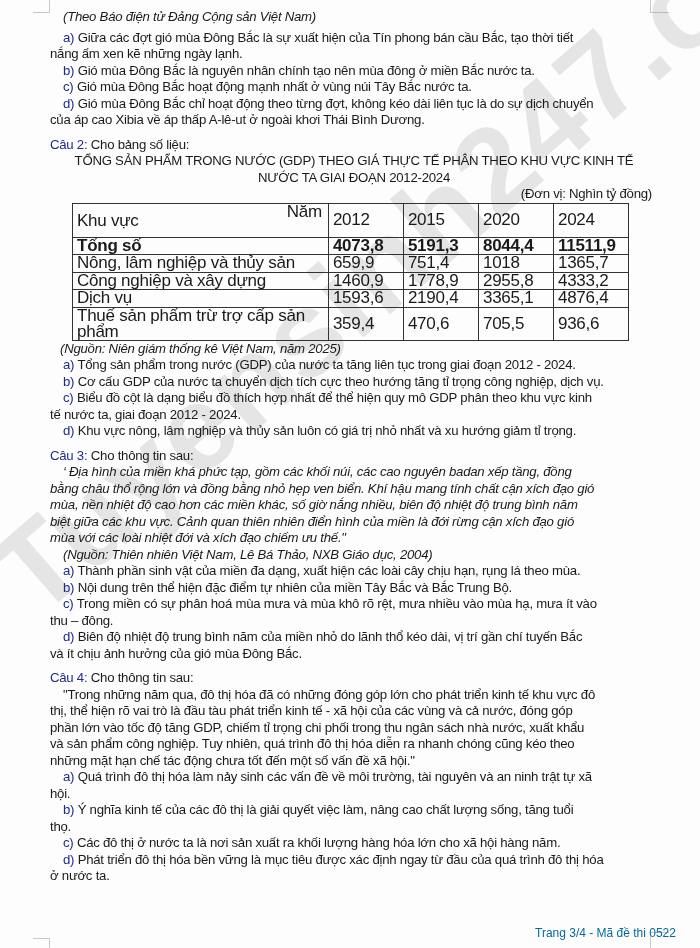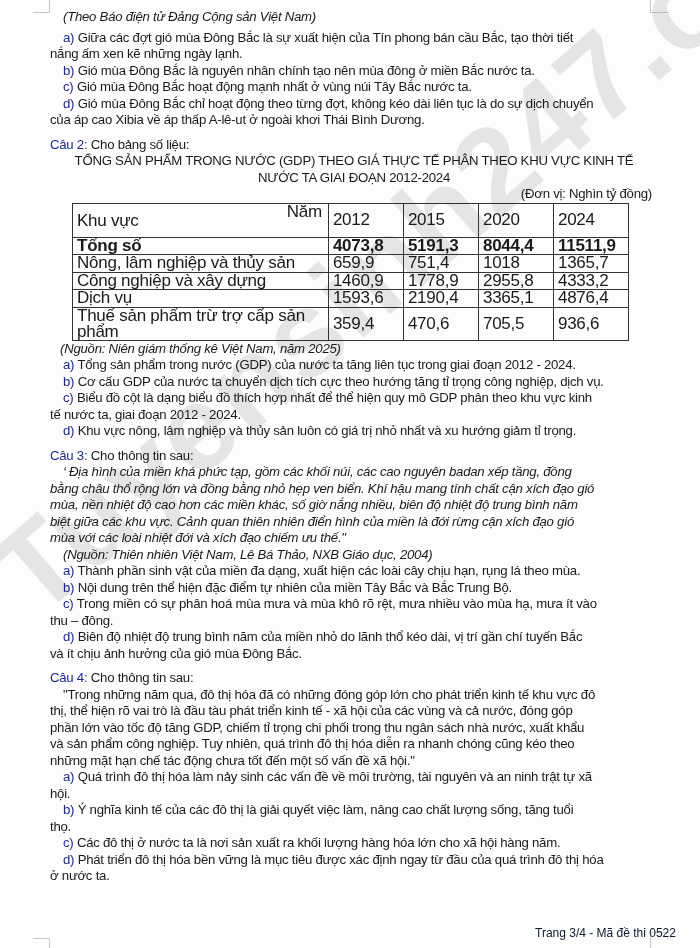--- a/index.html
+++ b/index.html
@@ -33,21 +33,21 @@
   table.gdp td.num { text-align: left; width: 64px; }
   table.gdp tr.hdr td { height: 33px; }
   table.gdp tr.total td { font-weight: bold; }
   .hdrcell { position: relative; width: 240px; }
   .hdr-nam { position: absolute; right: 6px; top: 0; }
   .hdr-kv { position: absolute; left: 4px; bottom: 8px; }
   .ital { font-style: italic; }
   .phan { color: #1f2a8c; margin-top: 2px; }
   .phan b { font-weight: bold; }
 
-  .footer { position: absolute; left: 535px; top: 926px; font-size: 12px; color: #0f172a; white-space: nowrap; }
+  .footer { position: absolute; left: 535px; top: 926px; font-size: 12px; color: #0369a1; white-space: nowrap; }
 
   .watermark {
     position: absolute; left: 10px; top: 520px; width: 760px;
     font-size: 120px; font-weight: bold; color: rgba(120,120,120,0.18);
     transform: rotate(-41deg); transform-origin: left center;
     white-space: nowrap; pointer-events: none; letter-spacing: 2px;
     font-family: "Liberation Sans", sans-serif;
   }
 </style>
 </head>

